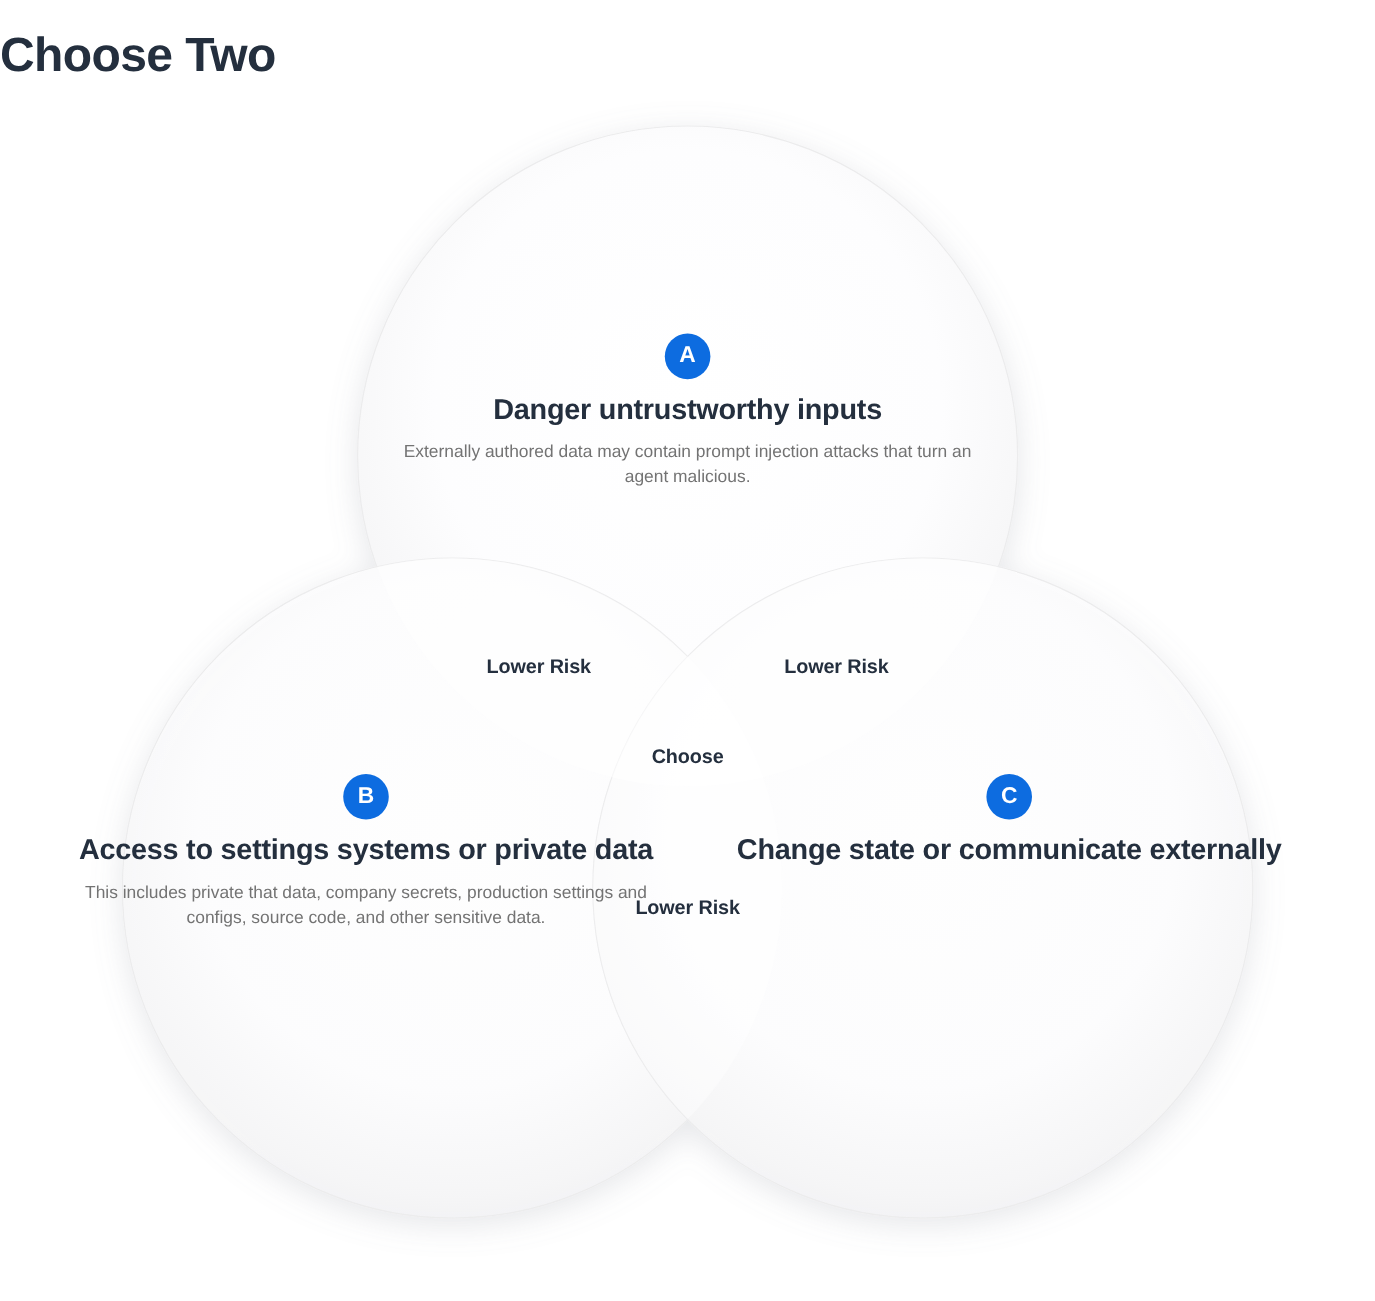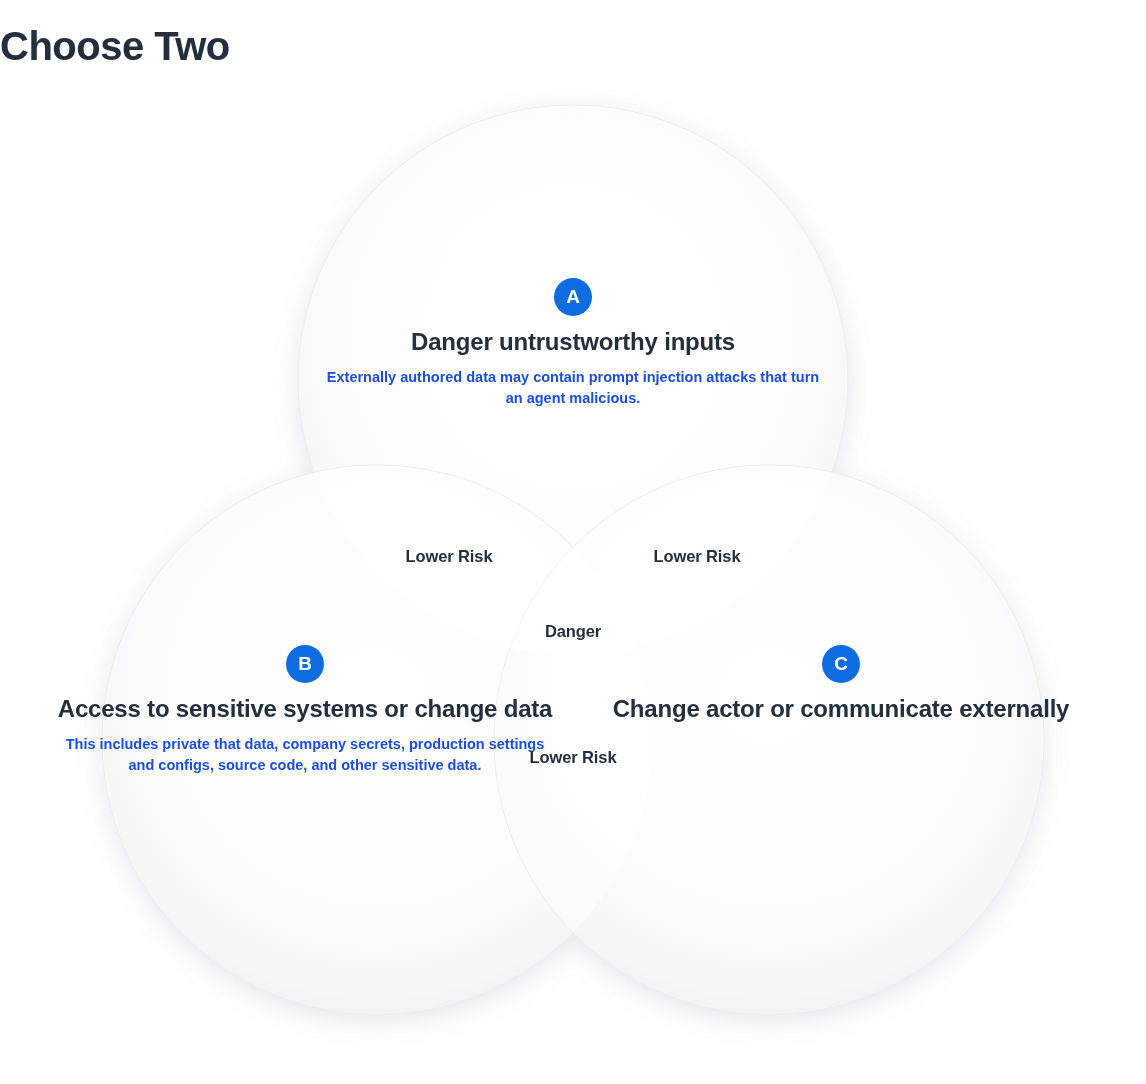--- a/index.html
+++ b/index.html
@@ -80,22 +80,22 @@
   .set-title {
     font-size: 24px;
     font-weight: 600;
     color: #242f3e;
     line-height: 1.33;
     letter-spacing: -0.2px;
     margin-bottom: 9px;
   }
   .set-desc {
     font-size: 14.5px;
-    font-weight: 700;
-    color: #1d4ed8;
+    font-weight: 400;
+    color: #737373;
     line-height: 1.46;
     letter-spacing: 0;
   }
 
   #set-a { left: 323px; top: 278px; width: 500px; }
   #set-b { left:  55px; top: 645px; width: 500px; }
   #set-c { left: 591px; top: 645px; width: 500px; }
 
   
   .zone-label {
@@ -178,28 +178,28 @@
   <div class="venn-labels">
 
     <div class="set-block" id="set-a">
       <div class="set-badge">A</div>
       <div class="set-title">Danger untrustworthy inputs</div>
       <div class="set-desc">Externally authored data may contain prompt injection attacks that turn an agent malicious.</div>
     </div>
 
     <div class="set-block" id="set-b">
       <div class="set-badge">B</div>
-      <div class="set-title">Access to sensitive systems or change data</div>
+      <div class="set-title">Access to settings systems or private data</div>
       <div class="set-desc">This includes private that data, company secrets, production settings and configs, source code, and other sensitive data.</div>
     </div>
 
     <div class="set-block" id="set-c">
       <div class="set-badge">C</div>
-      <div class="set-title">Change actor or communicate externally</div>
+      <div class="set-title">Change state or communicate externally</div>
     </div>
 
     <div class="zone-label" id="zone-ab">Lower Risk</div>
     <div class="zone-label" id="zone-ac">Lower Risk</div>
     <div class="zone-label" id="zone-bc">Lower Risk</div>
-    <div class="zone-label" id="zone-abc">Danger</div>
+    <div class="zone-label" id="zone-abc">Choose</div>
 
   </div>
 </div>
 
 </body></html>

